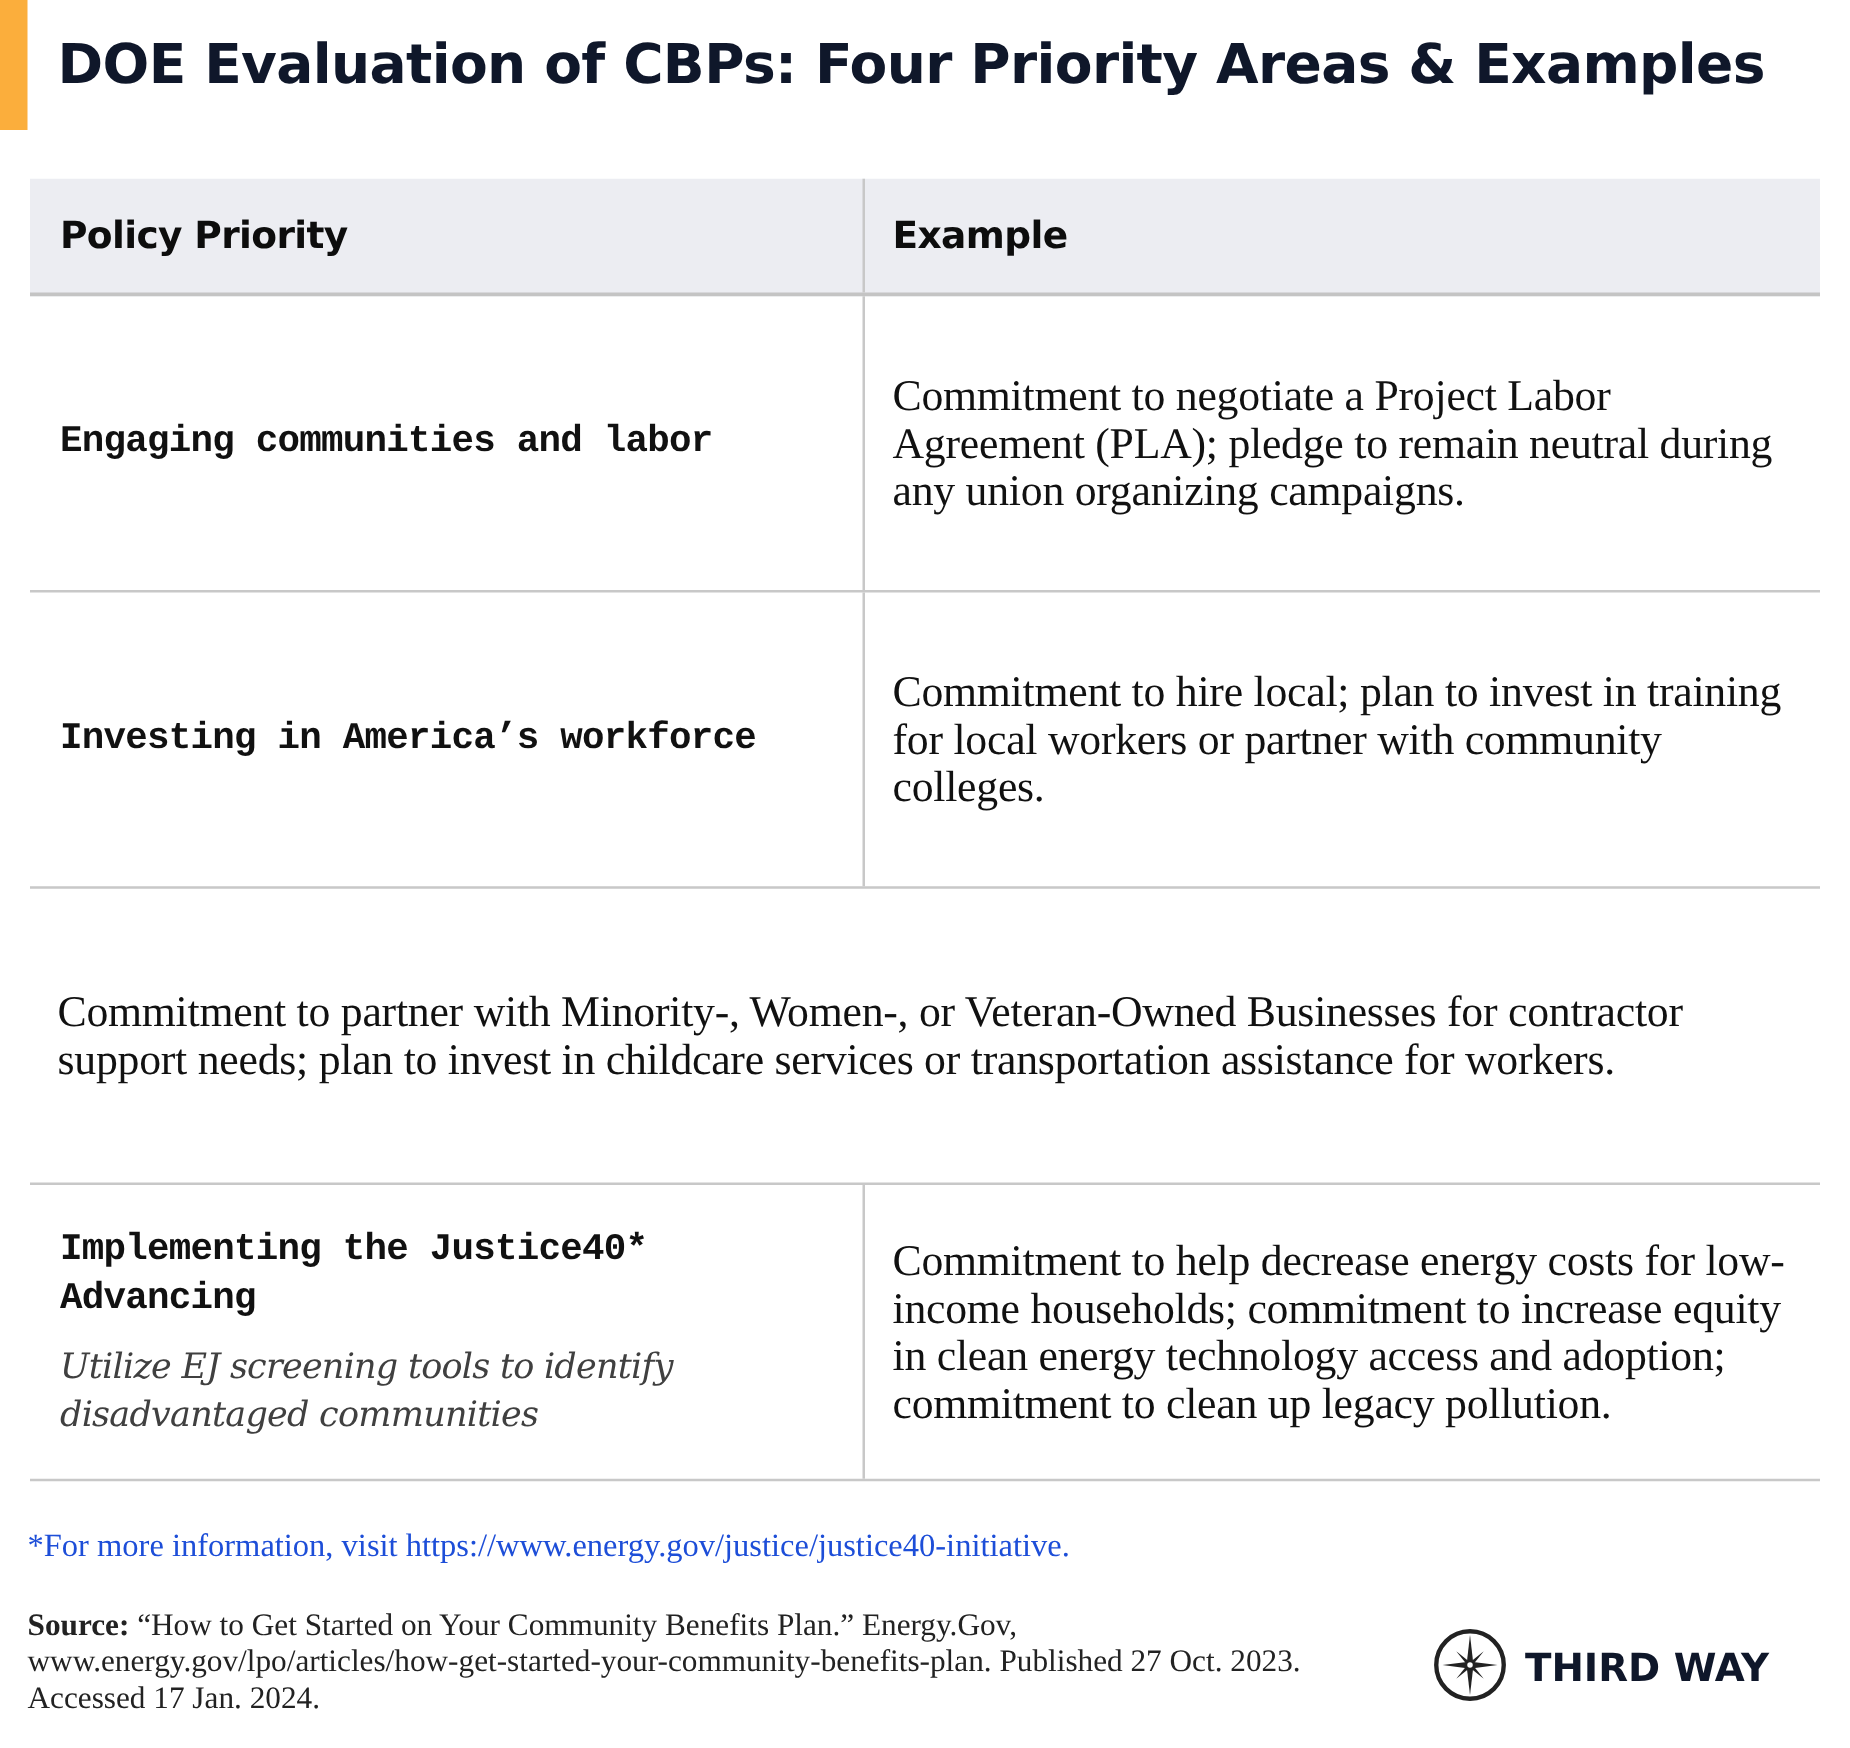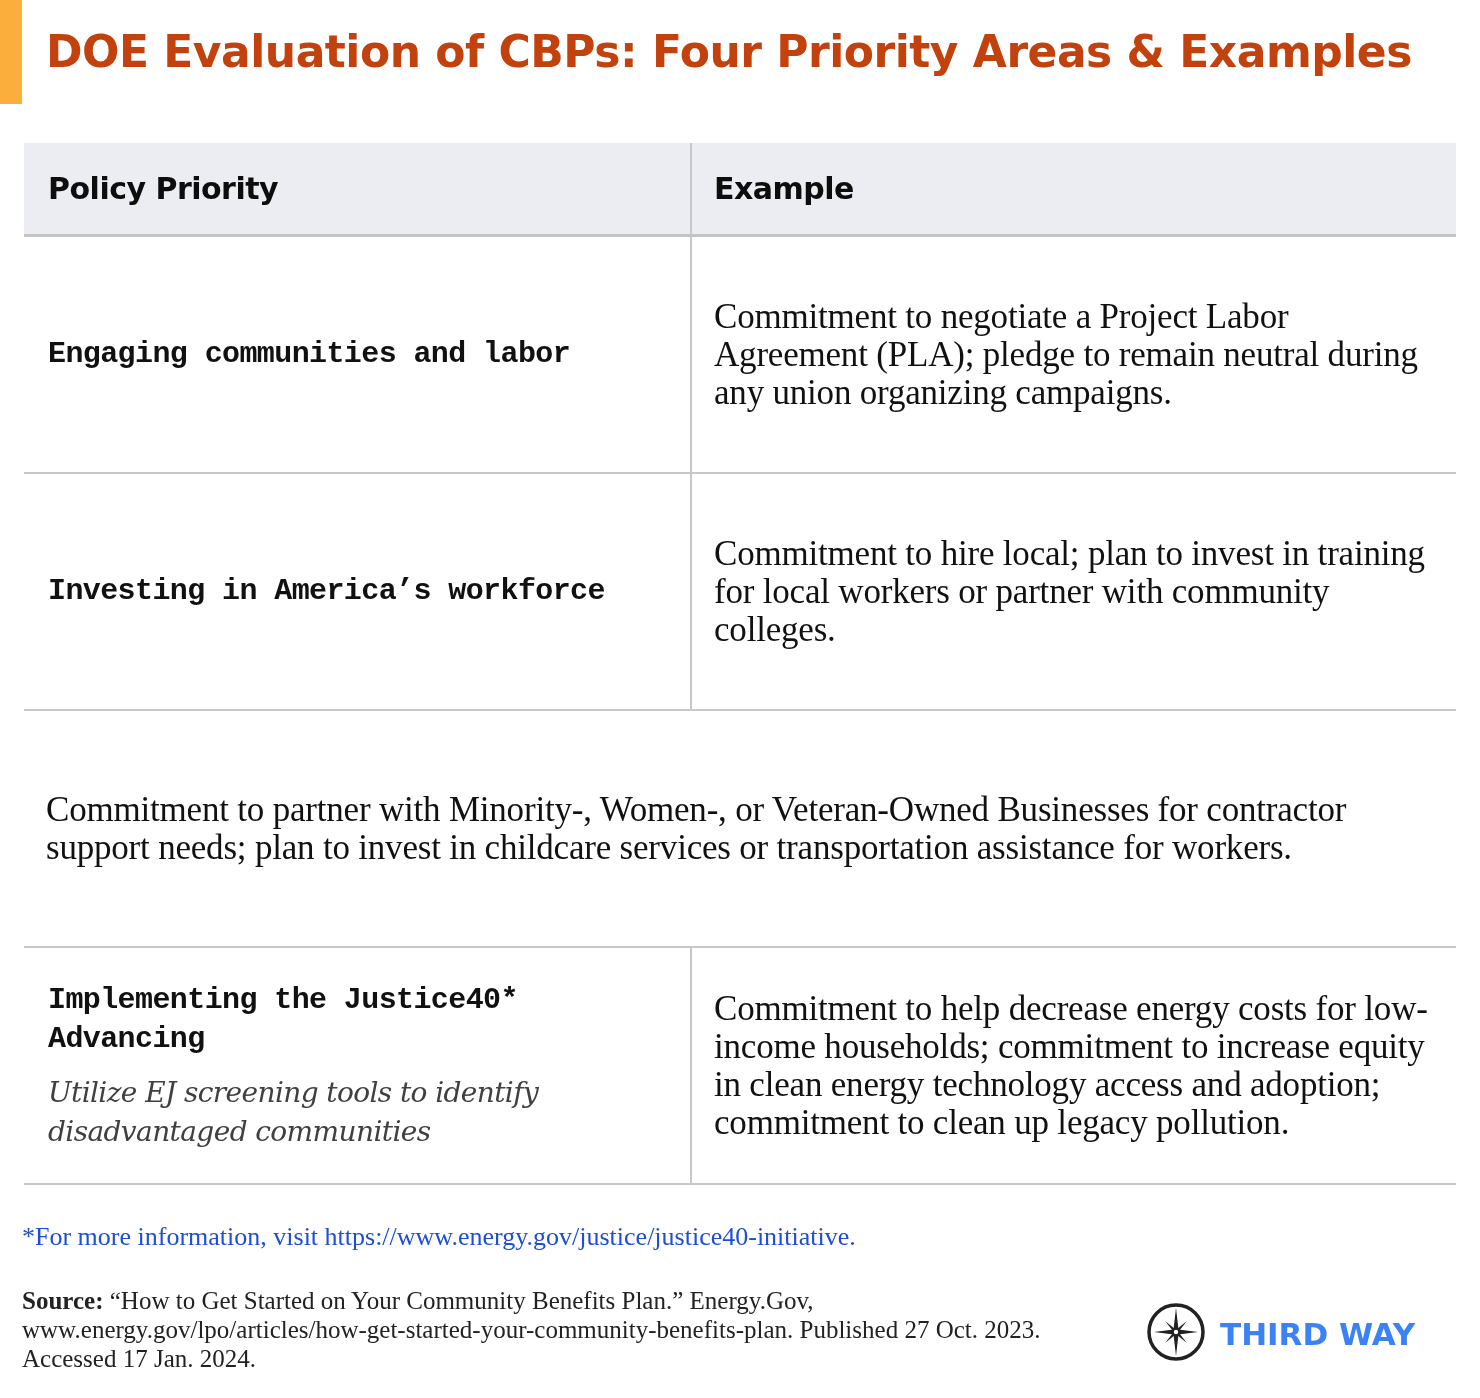--- a/index.html
+++ b/index.html
@@ -1,35 +1,35 @@
 <!DOCTYPE html>
 <html><head>
 <meta charset="utf-8">
 <style>
   html, body { margin: 0; padding: 0; background: #ffffff; }
   body { width: 1480px; height: 1398px; position: relative; overflow: hidden; color: #111; }
   .accent-bar { position: absolute; left: 0; top: 0; width: 22px; height: 104px; background: #FBAE3C; }
-  .title { position: absolute; left: 46px; top: 26px; font-family: "DejaVu Sans", sans-serif; font-weight: bold; font-size: 44px; letter-spacing: -0.5px; color: #c2410c; white-space: nowrap; }
+  .title { position: absolute; left: 46px; top: 26px; font-family: "DejaVu Sans", sans-serif; font-weight: bold; font-size: 44px; letter-spacing: -0.5px; color: #0f172a; white-space: nowrap; }
   .table { position: absolute; left: 24px; top: 143px; width: 1432px; }
   .row { display: flex; border-bottom: 2px solid #c8c8c8; box-sizing: border-box; }
   .head { background: #ecedf2; height: 94px; border-bottom: 3px solid #c4c4c4; }
   .cell { box-sizing: border-box; display: flex; flex-direction: column; justify-content: center; }
   .c1 { width: 668px; padding-left: 24px; border-right: 2px solid #c8c8c8; padding-right: 20px; }
   .c2 { flex: 1; padding-left: 22px; padding-right: 10px; }
   .hlabel { font-family: "DejaVu Sans", sans-serif; font-weight: bold; font-size: 30px; color: #0d0d0d; letter-spacing: -0.5px; }
   .body-row { height: 237px; }
   .priority { font-family: Liberation Mono, monospace; font-weight: bold; font-size: 30px; line-height: 39px; color: #111; letter-spacing: -0.6px; }
   .sub { font-family: "DejaVu Serif", serif; font-style: italic; font-size: 28px; line-height: 39px; color: #404040; margin-top: 14px; letter-spacing: -0.6px; }
   .example { font-family: "Liberation Serif", serif; font-size: 35px; line-height: 38px; color: #111; letter-spacing: -0.2px; }
   .footnote { position: absolute; left: 22px; top: 1222px; font-family: "Liberation Serif", serif; font-size: 26px; color: #1d4ed8; white-space: nowrap; }
   .source { position: absolute; left: 22px; top: 1286px; width: 1080px; font-family: "Liberation Serif", serif; font-size: 25px; line-height: 29px; color: #222; }
   .source b { font-weight: bold; margin-top: 24px; }
   .logo { position: absolute; left: 1146px; top: 1302px; display: flex; align-items: center; }
   .logo svg { width: 60px; height: 60px; }
-  .logo-text { font-family: "DejaVu Sans", sans-serif; font-weight: bold; font-size: 31px; color: #3b82f6; margin-left: 14px; letter-spacing: 0px; }
+  .logo-text { font-family: "DejaVu Sans", sans-serif; font-weight: bold; font-size: 31px; color: #0f172a; margin-left: 14px; letter-spacing: 0px; }
 </style>
 </head>
 <body>
 
 <div class="accent-bar"></div>
 <div class="title">DOE Evaluation of CBPs: Four Priority Areas &amp; Examples</div>
 
 <div class="table">
   <div class="row head">
     <div class="cell c1">

